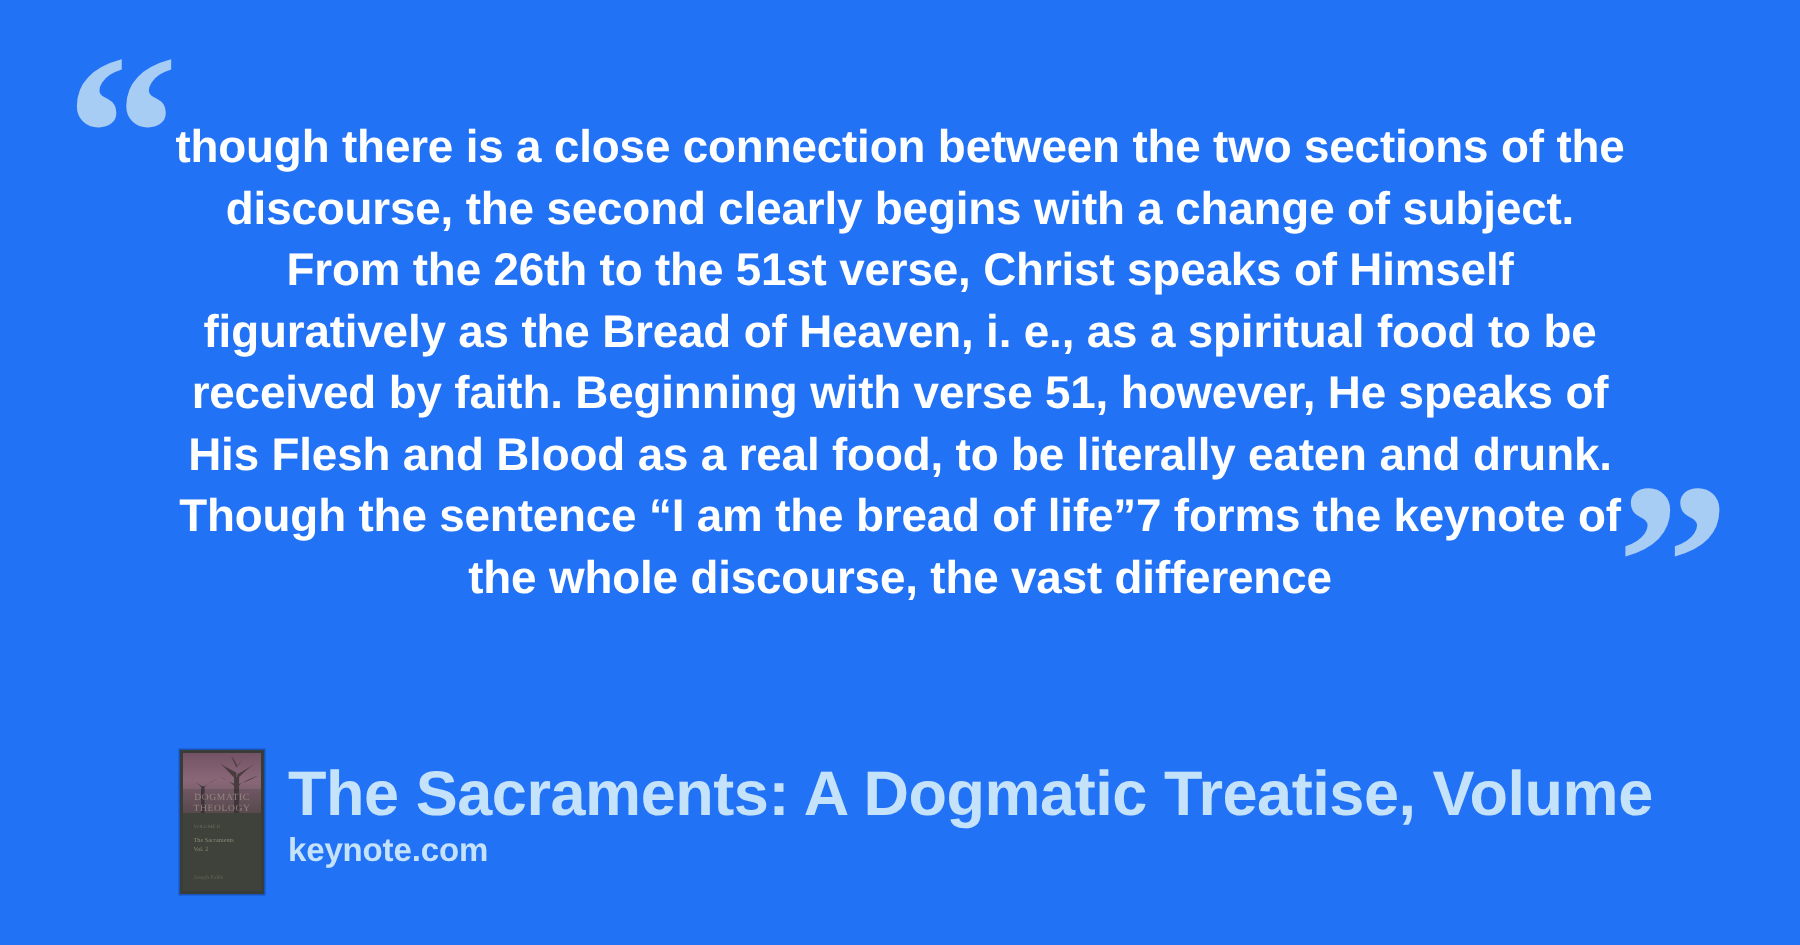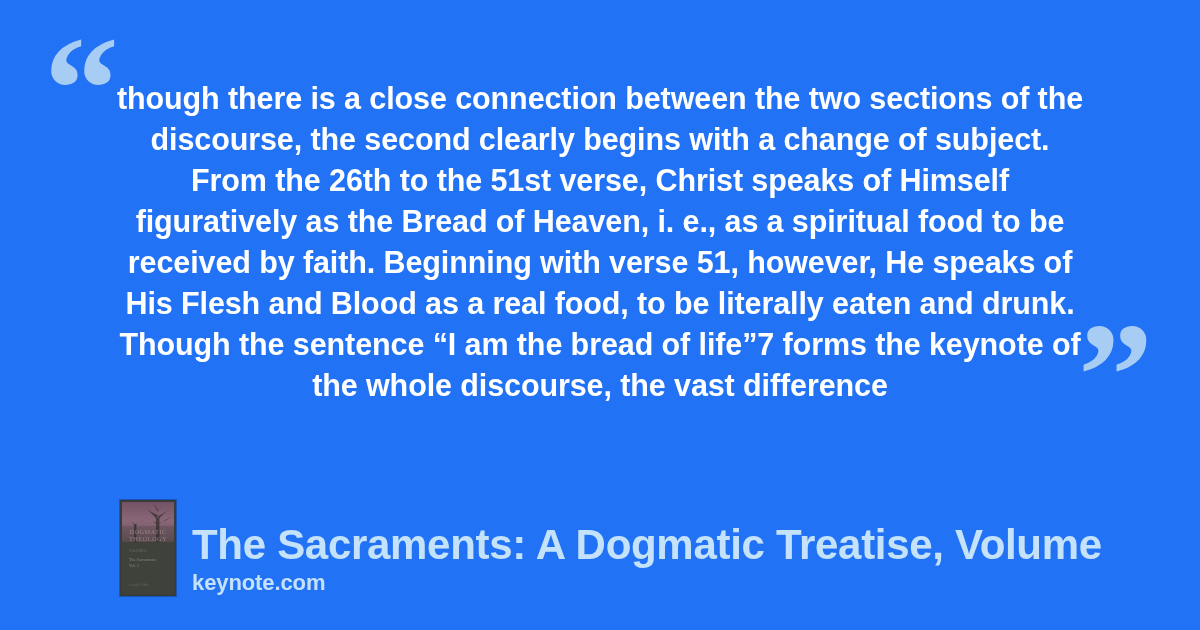--- a/index.html
+++ b/index.html
@@ -63,21 +63,21 @@
     letter-spacing: -0.1px;
     white-space: pre-line;
   }
 
   
   .source {
     position: absolute;
     left: 120px;
     top: 500px;
     display: flex;
-    align-items: flex-end;
+    align-items: flex-start;
   }
 
   .book-cover {
     position: relative;
     width: 56px;
     height: 96px;
     flex: 0 0 auto;
     background: #3a3524;
     overflow: hidden;
     box-shadow: 0 0 0 1px rgba(0,0,0,0.25);

